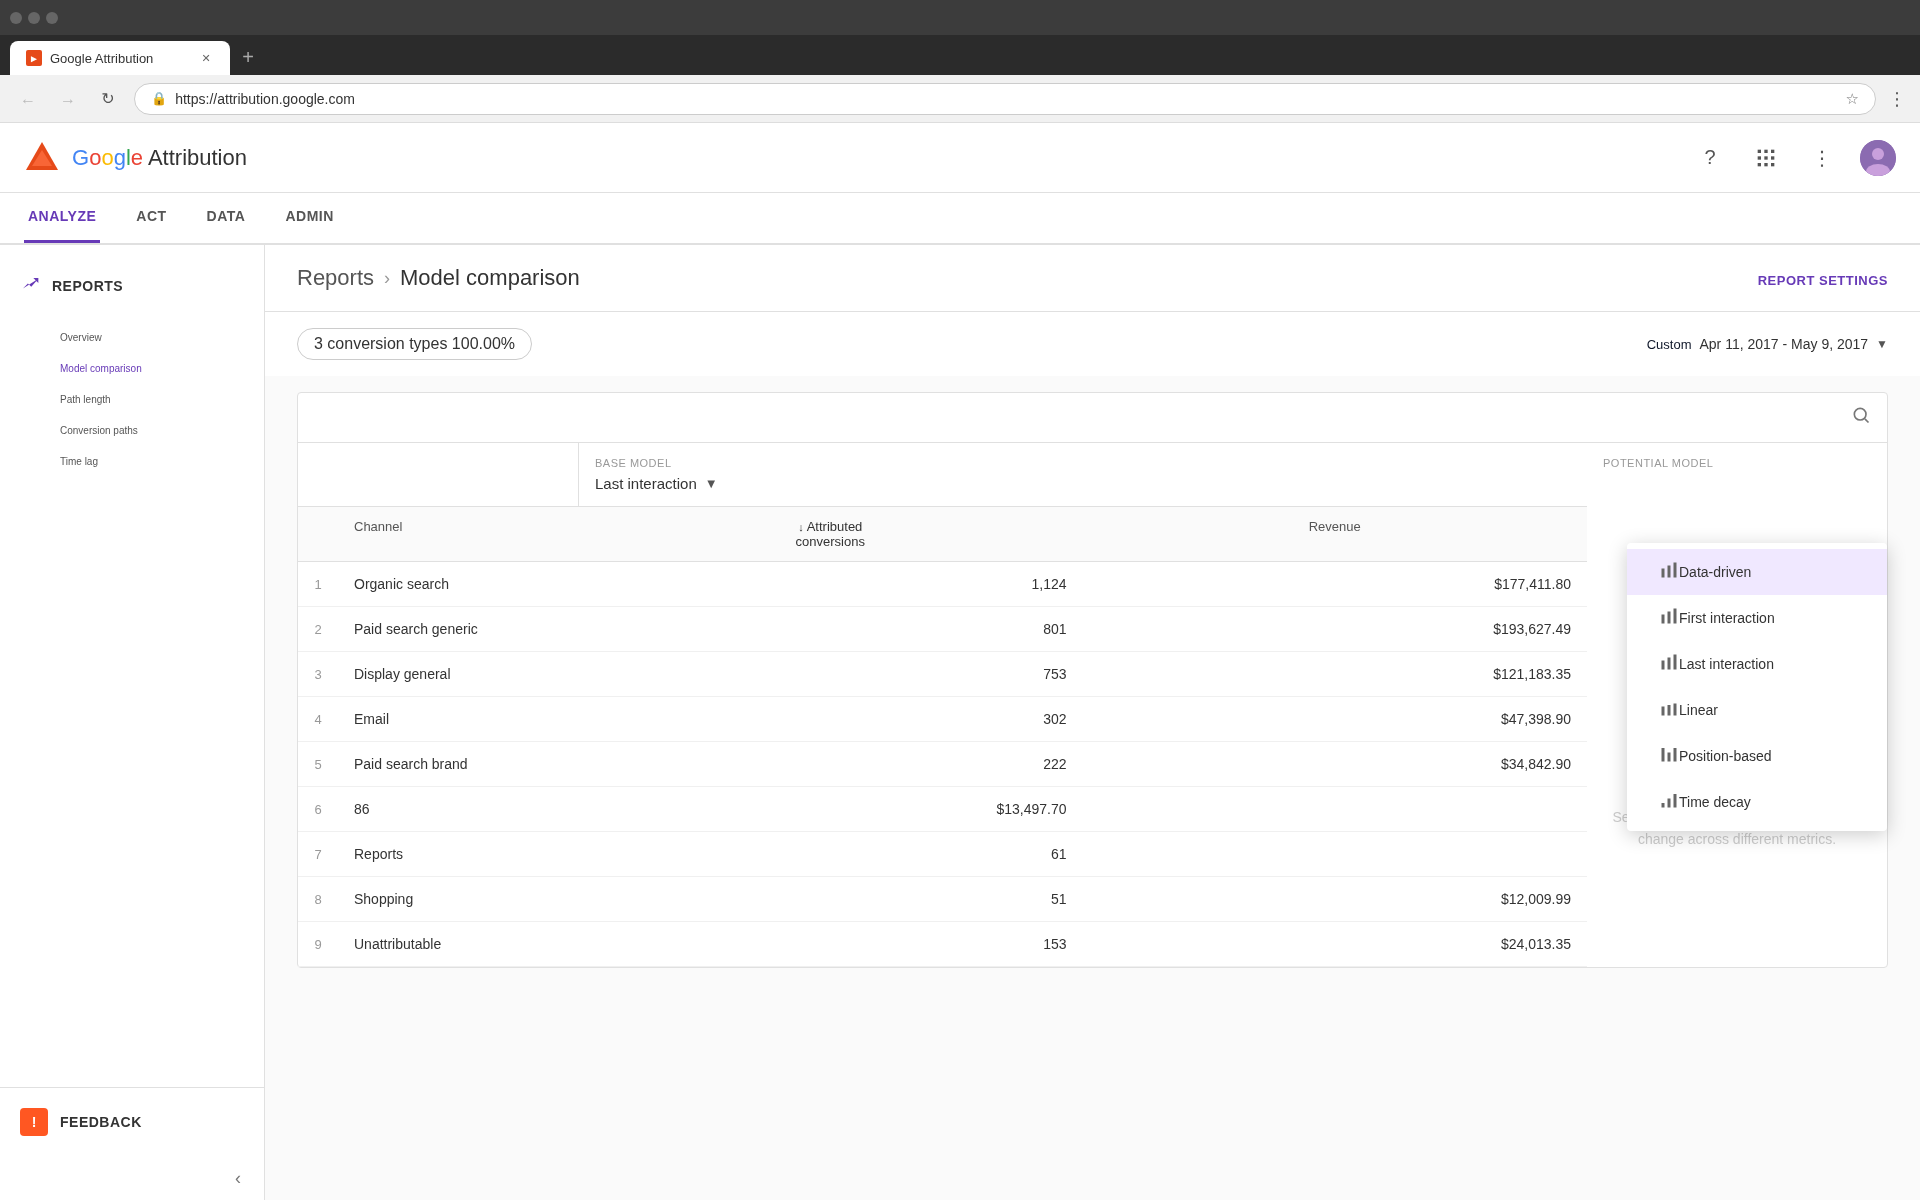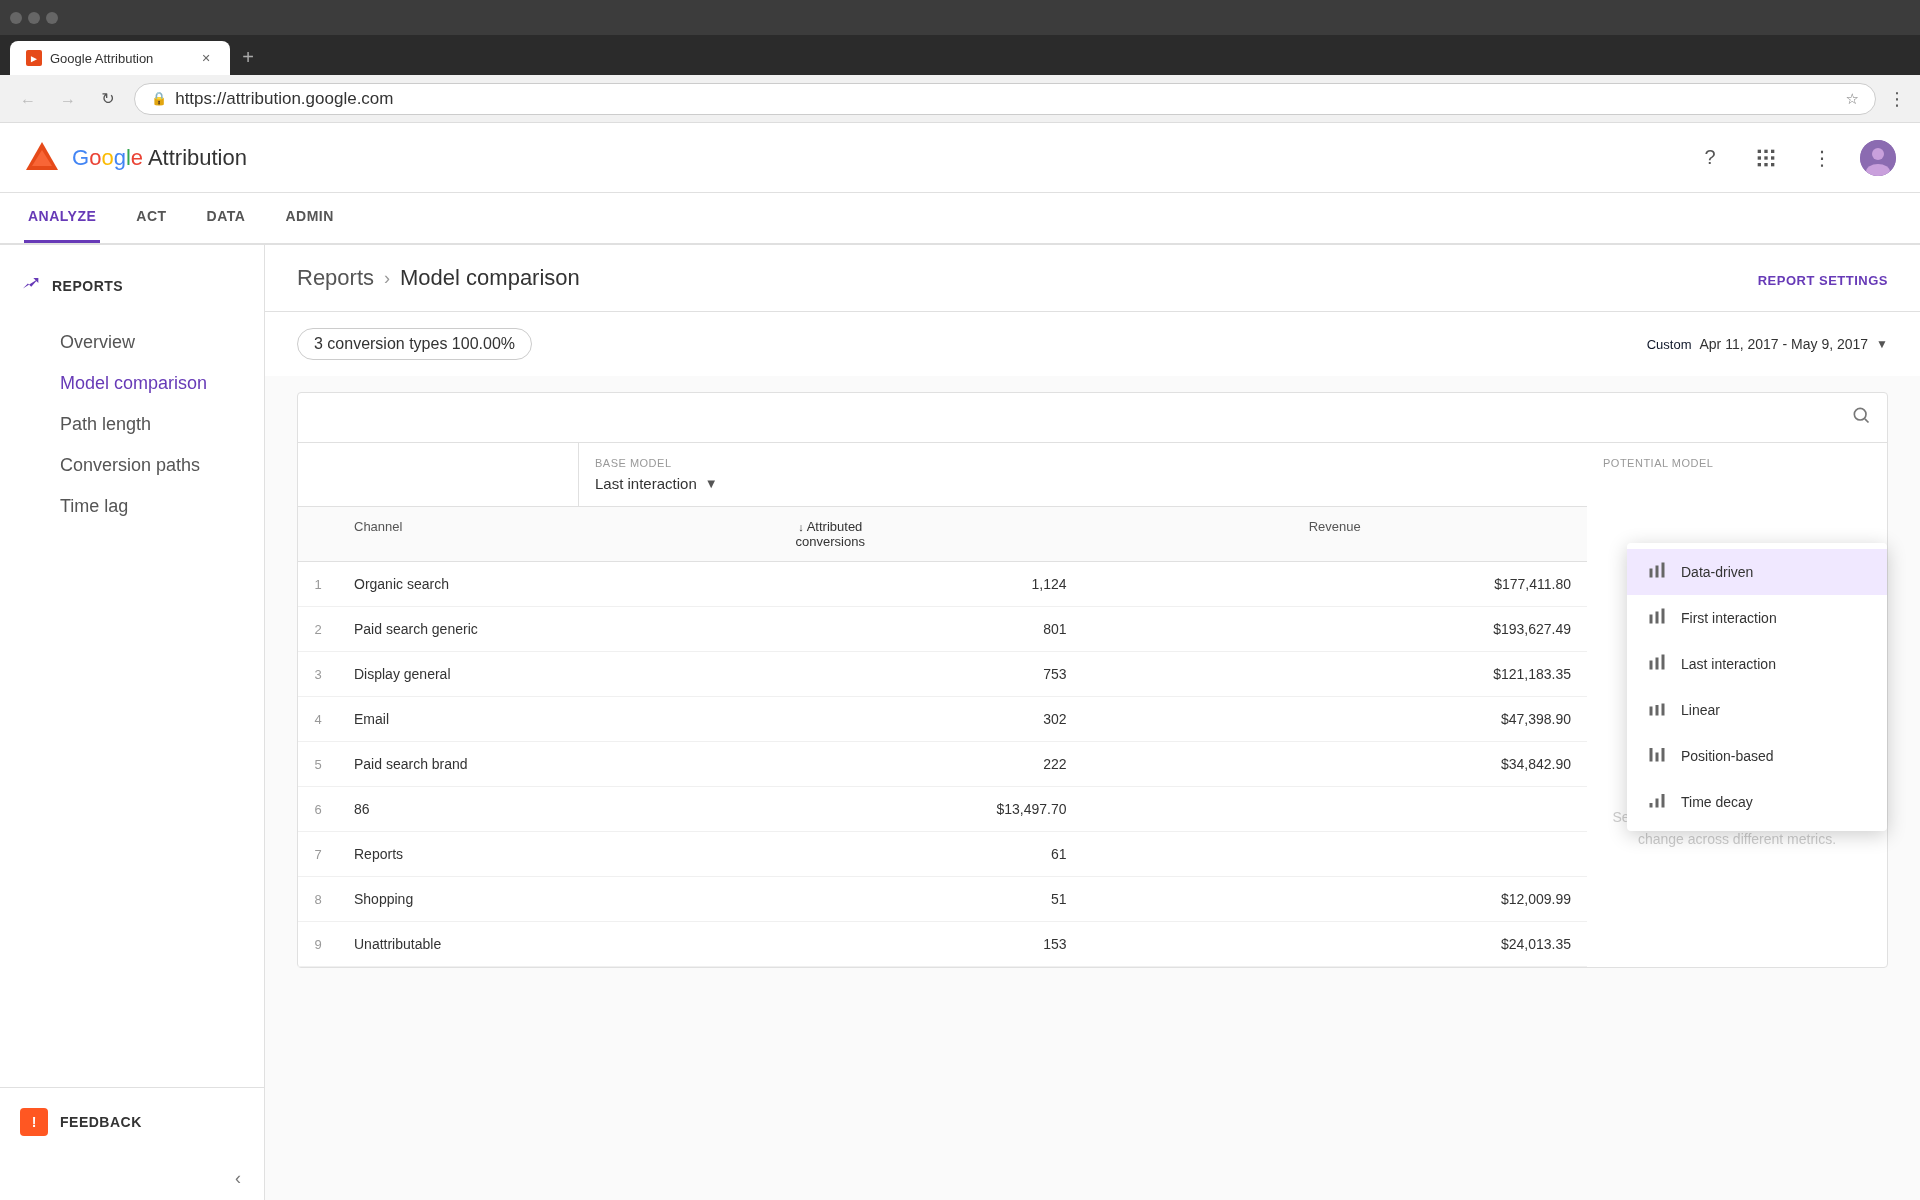--- a/index.html
+++ b/index.html
@@ -100,21 +100,21 @@
       background: #fff;
       border: 1px solid #ccc;
       border-radius: 20px;
       height: 32px;
       display: flex;
       align-items: center;
       padding: 0 16px;
       gap: 8px;
     }
     .url-lock { color: #0d904f; font-size: 13px; }
-    .url-text { font-size: 17px; color: #333; flex: 1; }
+    .url-text { font-size: 14px; color: #333; flex: 1; }
     .url-star { color: #777; font-size: 15px; }
     .browser-menu-btn { color: #555; font-size: 18px; cursor: pointer; }
 
     
     .app-header {
       background: #fff;
       height: 70px;
       display: flex;
       align-items: center;
       padding: 0 24px;
@@ -225,21 +225,21 @@
     }
     .sidebar-heading-text {
       font-size: 14px;
       font-weight: 600;
       color: #333;
       letter-spacing: 0.5px;
     }
     .sidebar-items { list-style: none; padding-left: 32px; }
     .sidebar-item {
       padding: 10px 8px;
-      font-size: 18px;
+      font-size: 10px;
       color: #555;
       cursor: pointer;
       border-radius: 4px;
     }
     .sidebar-item.active { color: #673ab7; font-weight: 500; }
     .sidebar-footer {
       margin-top: auto;
       padding: 20px;
       border-top: 1px solid #e0e0e0;
     }
@@ -403,22 +403,21 @@
       width: 260px;
       background: #fff;
       box-shadow: 0 4px 20px rgba(0,0,0,0.2);
       border-radius: 4px;
       z-index: 100;
       padding: 6px 0;
     }
     .dropdown-item {
       display: flex;
       align-items: center;
-      gap: 14px;
-      padding: 12px 20px;
+      padding: 12px 32px;
       cursor: pointer;
       font-size: 14px;
       color: #333;
     }
     .dropdown-item.highlighted { background: #f0e8ff; }
     .dropdown-item-icon {
       color: #666;
       font-size: 16px;
       width: 20px;
       text-align: center;

